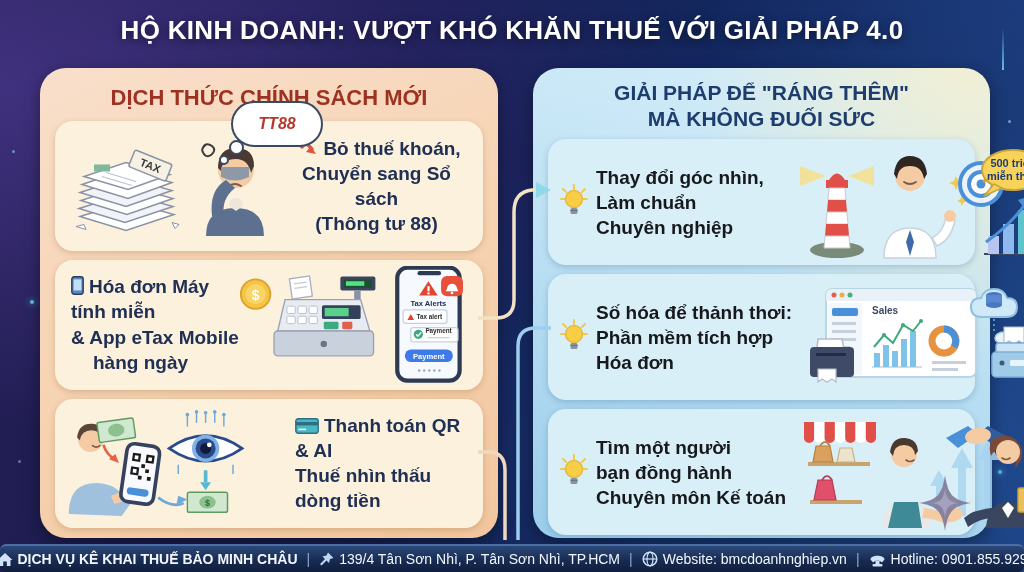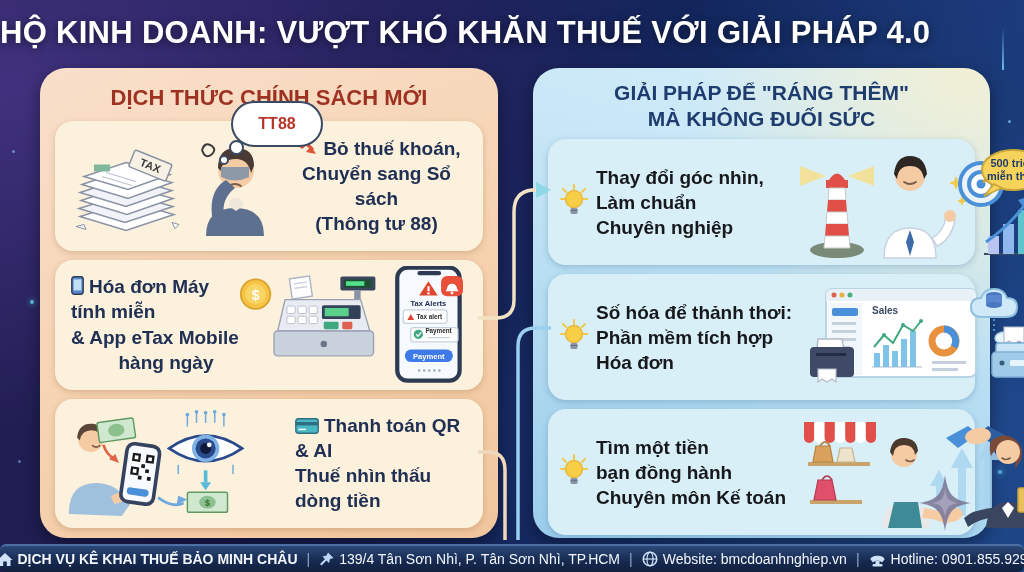--- a/index.html
+++ b/index.html
@@ -9,22 +9,22 @@
     background:
       radial-gradient(ellipse at 88% 78%, rgba(45,95,180,.45), transparent 55%),
       radial-gradient(ellipse at 0% 15%, rgba(88,64,160,.55), transparent 50%),
       radial-gradient(ellipse at 100% 0%, rgba(40,70,150,.4), transparent 45%),
       linear-gradient(100deg,#241F55 0%,#14194A 38%,#0D1E4E 62%,#173B74 100%);
   }
   .particle{position:absolute;border-radius:50%;pointer-events:none;}
   .streak{position:absolute;width:2px;pointer-events:none;
     background:linear-gradient(180deg,rgba(120,210,255,0),rgba(120,210,255,.85));}
   .page-title{
-    position:absolute;top:15px;left:0;right:0;
-    color:#FFFFFF;font-size:31px;font-weight:800;letter-spacing:.3px;
+    position:absolute;top:15px;left:0;right:0;text-align:center;
+    color:#FFFFFF;font-size:26px;font-weight:800;letter-spacing:.3px;
     text-shadow:0 2px 8px rgba(0,0,0,.5);z-index:4;
   }
   .panel{
     position:absolute;top:68px;height:470px;border-radius:26px;
     padding:10px 15px;box-sizing:border-box;display:flex;flex-direction:column;
     z-index:2;box-shadow:0 5px 16px rgba(0,0,0,.38);
   }
   .panel.left{left:40px;width:458px;
     background:linear-gradient(155deg,#F9DFCB 0%,#F6D2B0 55%,#F1C69E 100%);}
   .panel.right{left:533px;width:457px;
@@ -40,21 +40,21 @@
   .panel.left .card{background:#FCF1DC;box-shadow:0 2px 6px rgba(140,90,40,.28);}
   .panel.right .card{background:#D8EFF8;box-shadow:0 2px 6px rgba(40,90,140,.28);}
   .card-text{font-weight:700;font-size:19px;line-height:1.32;color:#203055;}
   .panel.right .card-text{color:#17181C;}
   .tline{display:block;}
   .tline .inl{vertical-align:-2px;margin-right:5px;}
   .thought-bubble{
     position:absolute;top:-20px;left:176px;width:88px;height:42px;z-index:5;
     background:#FFFFFF;border:2.5px solid #3A4A63;border-radius:24px;
     display:flex;align-items:center;justify-content:center;
-    color:#B6372A;font-weight:800;font-size:16px;
+    color:#B6372A;font-weight:800;font-size:16px;font-style:italic;
   }
   .thought-bubble .tb1,.thought-bubble .tb2{
     position:absolute;background:#fff;border:2px solid #3A4A63;border-radius:50%;}
   .thought-bubble .tb1{width:11px;height:11px;left:-4px;bottom:-10px;}
   .thought-bubble .tb2{width:6px;height:6px;left:-14px;bottom:-20px;}
   .illus{flex:none;display:flex;align-items:center;justify-content:center;}
   .bulb{flex:none;margin-right:8px;}
   .r-text{flex:none;width:200px;}
   .connectors{position:absolute;inset:0;z-index:3;pointer-events:none;}
   .sparkle{position:absolute;left:915px;top:470px;z-index:2;}
@@ -145,21 +145,21 @@
 
     <div class="card">
       <div class="card-text" style="flex:1;padding-left:4px;">
         <span class="tline">
           <svg class="inl" width="13" height="19" viewBox="0 0 13 19">
             <rect x="0.8" y="0.8" width="11.4" height="17.4" rx="2.4" fill="#5A88D0" stroke="#2E3A52" stroke-width="1.4"></rect>
             <rect x="2.6" y="3.4" width="7.8" height="11" fill="#BFE0F5"></rect>
           </svg><span>Hóa đơn Máy tính miễn</span>
         </span>
         <span class="tline">&amp; App eTax Mobile</span>
-        <span class="tline" style="padding-left:22px;text-align:center;">hàng ngày</span>
+        <span class="tline" style="padding-left:22px;">hàng ngày</span>
       </div>
       <div class="illus" style="width:232px;">
         <svg width="150" height="112" viewBox="0 0 160 115">
           <circle cx="18" cy="24" r="16" fill="#F6C445" stroke="#D9A22E" stroke-width="2"></circle>
           <circle cx="18" cy="24" r="11" fill="#F9D567"></circle>
           <text x="18" y="30" text-anchor="middle" font-size="15" font-weight="bold" fill="#FFFFFF">$</text>
           <rect x="110" y="5" width="38" height="15" rx="2" fill="#3A465E"></rect>
           <rect x="114" y="8" width="30" height="9" fill="#1E4D32"></rect>
           <rect x="116" y="10" width="20" height="5" fill="#52E08A"></rect>
           <rect x="125" y="20" width="7" height="12" fill="#8A93A5"></rect>
@@ -461,21 +461,21 @@
               <line x1="25" y1="6" x2="22" y2="9"></line>
             <line x1="1" y1="16" x2="5" y2="16"></line>
               <line x1="27" y1="16" x2="23" y2="16"></line>
           </g>
           <circle cx="14" cy="16" r="8.5" fill="#F7CE46" stroke="#E8B93E" stroke-width="1.5"></circle>
           <rect x="10.5" y="25" width="7" height="6" rx="1.5" fill="#8A93A5"></rect>
           <line x1="10.5" y1="27.5" x2="17.5" y2="27.5" stroke="#6A7588" stroke-width="1.2"></line>
         </svg>
       </div>
       <div class="card-text r-text">
-        <span class="tline">Tìm một tiền</span>
+        <span class="tline">Tìm một người</span>
         <span class="tline">bạn đồng hành</span>
         <span class="tline">Chuyên môn Kế toán</span>
       </div>
       <div class="illus" style="flex:1;">
         <svg width="250" height="114" viewBox="0 0 250 112">
           <g>
             <g>
               <rect x="8" y="6" width="10.3" height="16" fill="#E05048"></rect>
                 <rect x="18.3" y="6" width="10.3" height="16" fill="#FFFFFF"></rect>
               <rect x="28.6" y="6" width="10.3" height="16" fill="#E05048"></rect>

